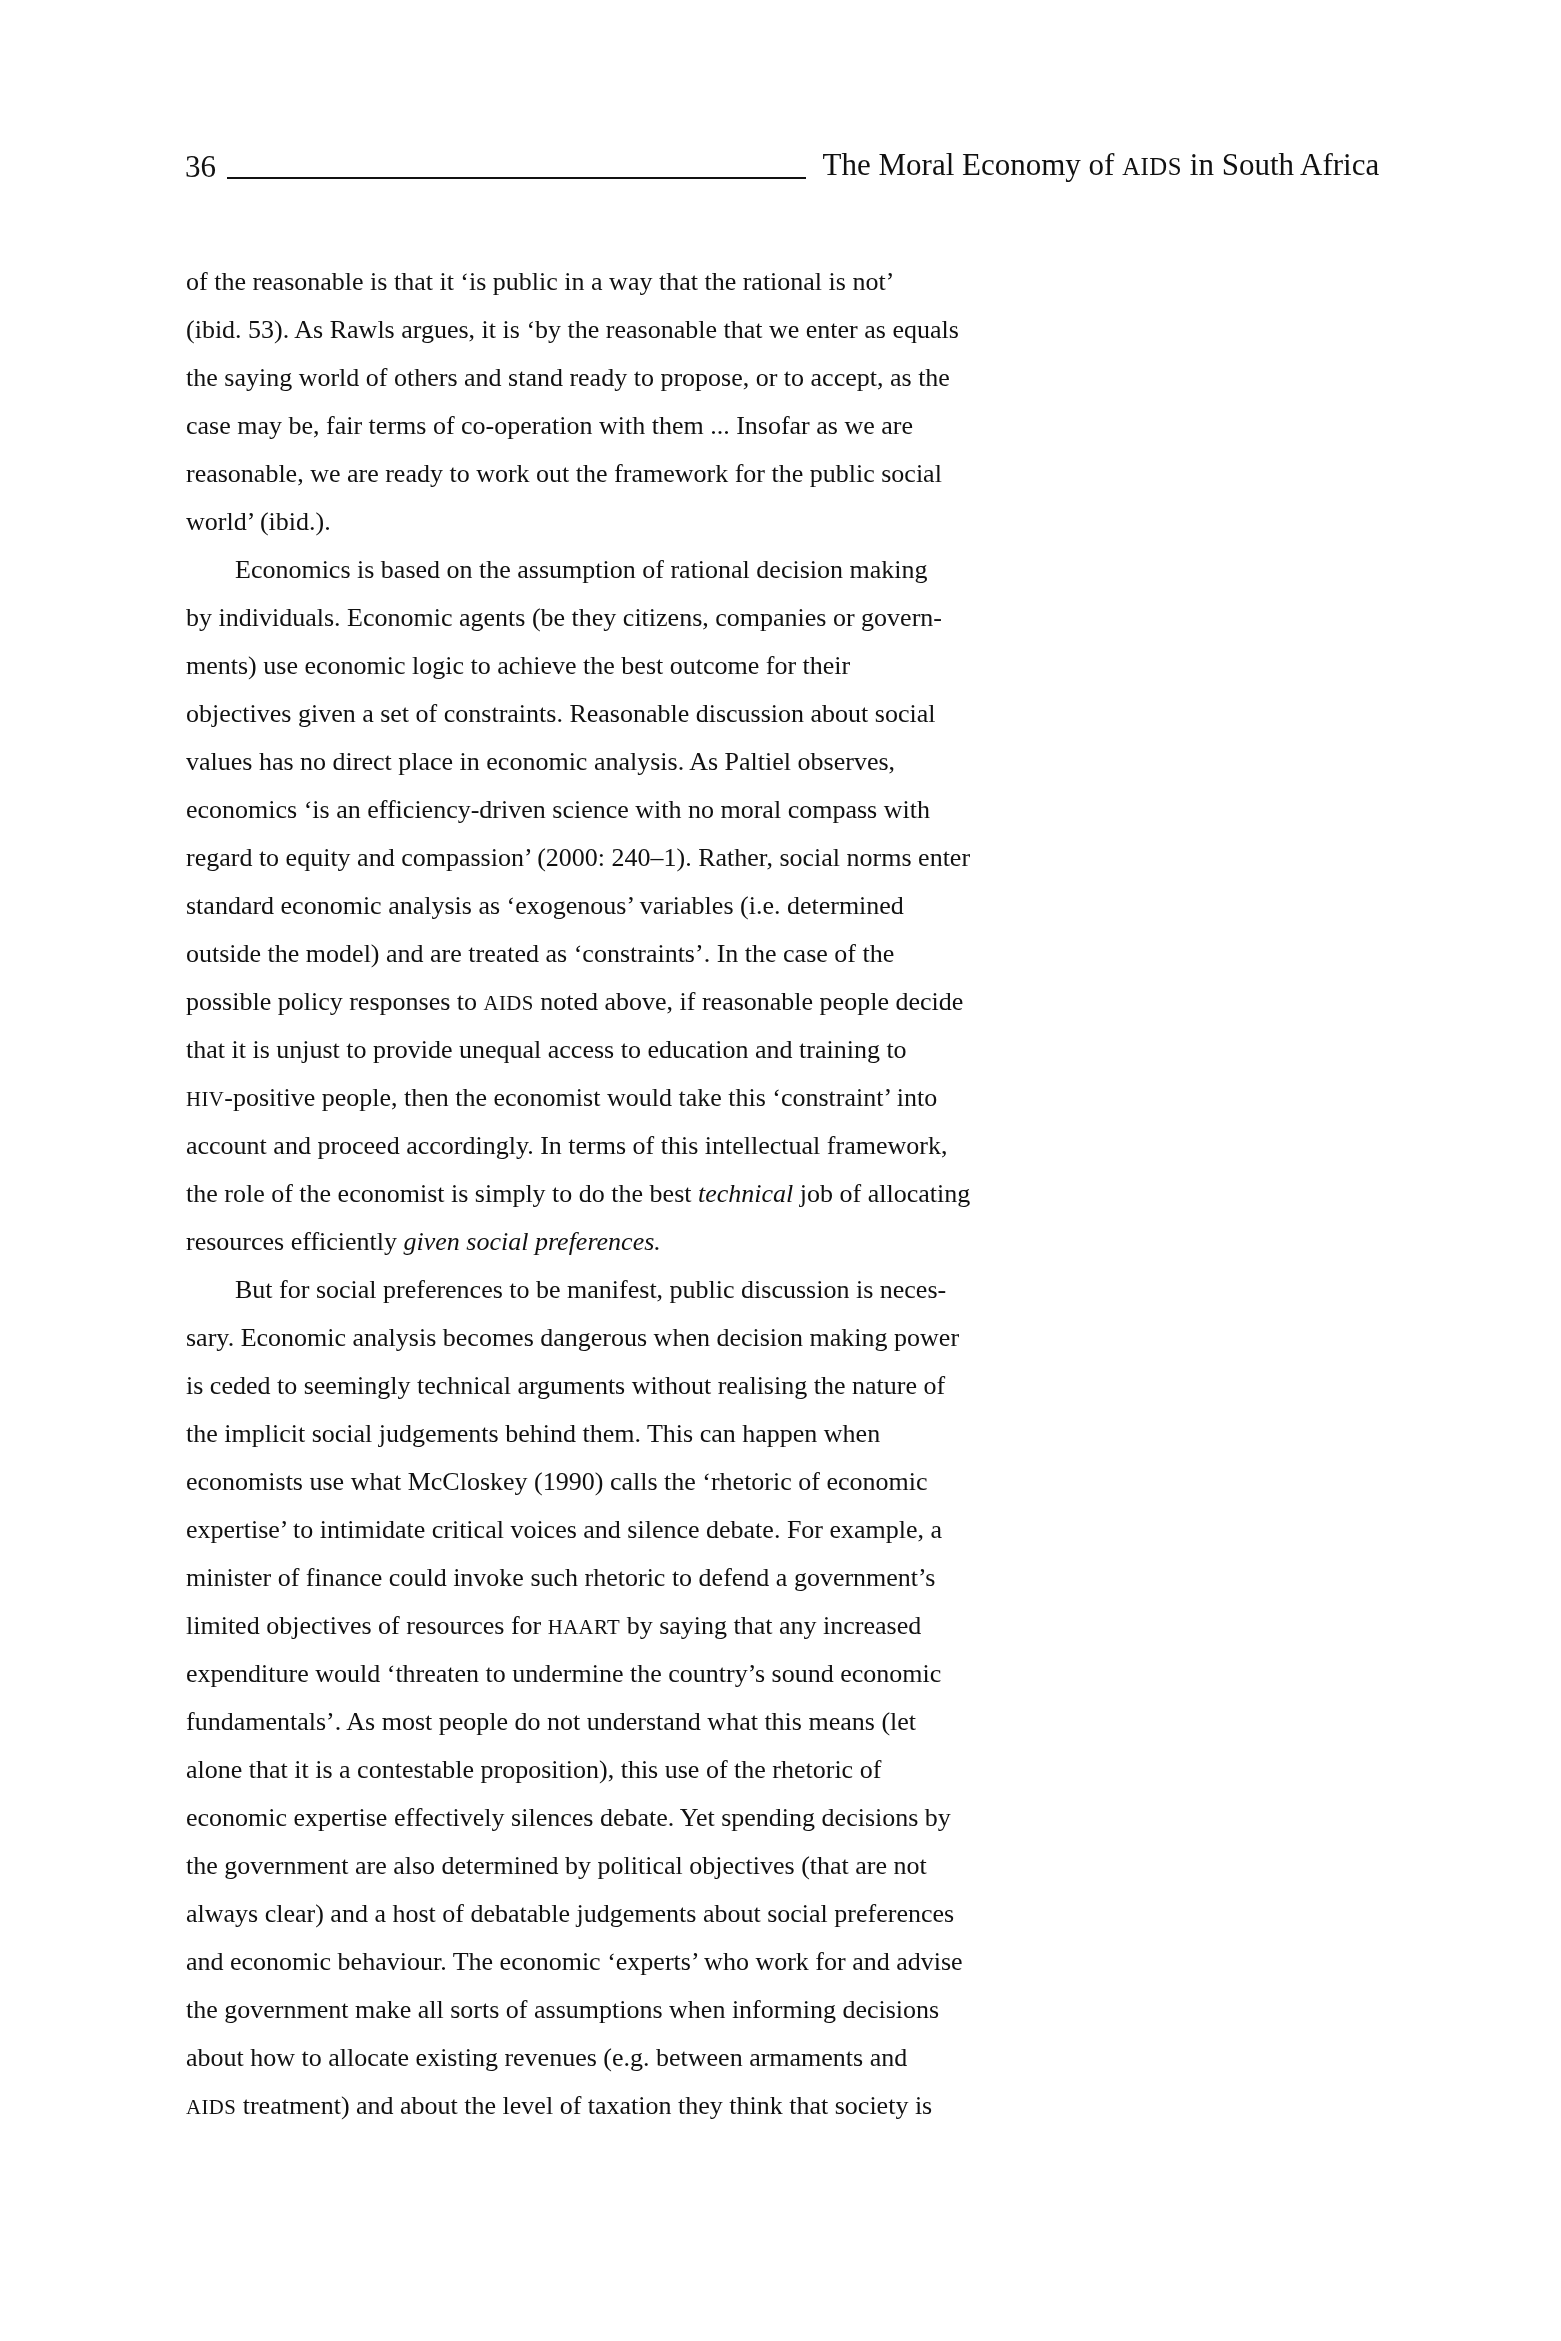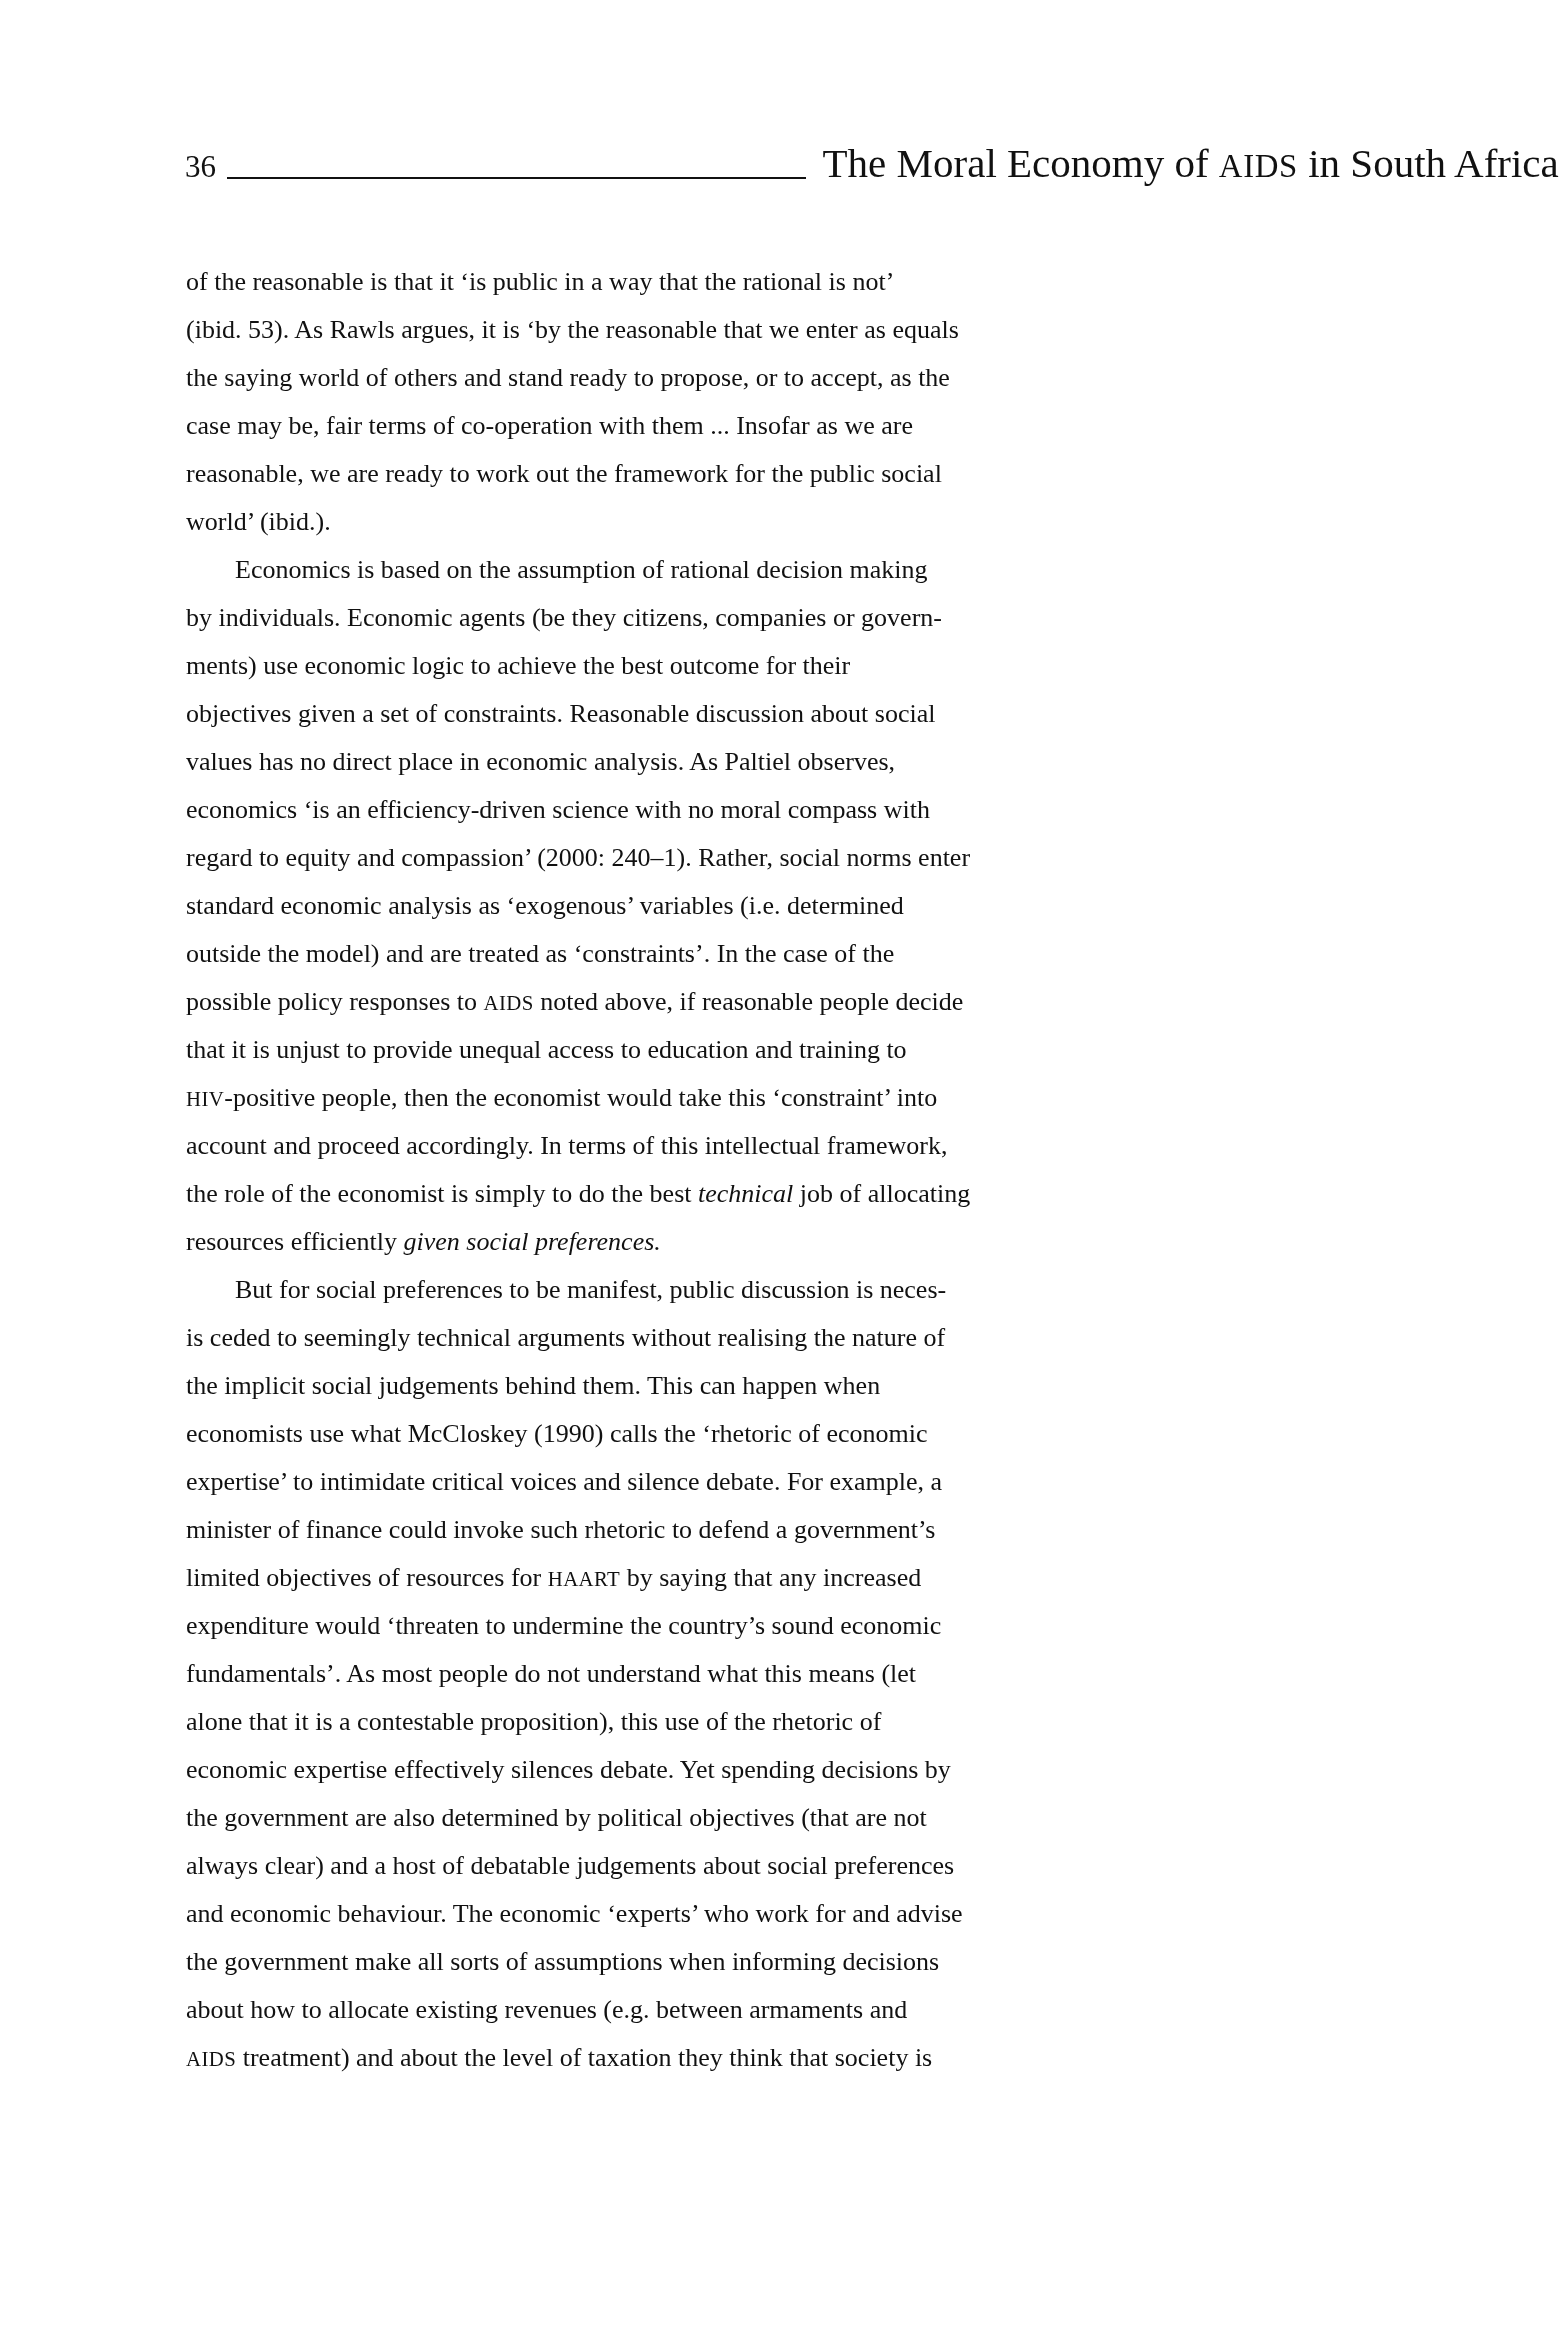--- a/index.html
+++ b/index.html
@@ -1,20 +1,20 @@
 <!DOCTYPE html>
 <html style="font-size:14px"><head>
 <meta charset="utf-8">
 <style>
   html, body { margin:0; padding:0; background:#ffffff; }
   body { width:1561px; height:2342px; position:relative; overflow:hidden; color:#111; font-family:"Liberation Serif", serif; }
   .header { position:absolute; left:185px; top:146px; width:1206px; height:38px; display:flex; align-items:flex-end;gap:6px; }
   .page-num { font-size:31px; line-height:35px; }
   .rule { flex:none; width:579px; height:0; border-bottom:2.6px solid #111; margin:0 10.4px 5.2px 5.2px; }
-  .running-title { font-size:41px; line-height:35px; white-space:nowrap; }
+  .running-title { font-size:31px; line-height:35px; white-space:nowrap; }
   .sc { font-size:0.8em; letter-spacing:0.02em; }
   .body { position:absolute; left:186px; top:258px; width:1204px; }
   .line { display:block; height:48px; line-height:48px; font-size:26px; text-align:justify; text-align-last:justify; white-space:nowrap; overflow:visible; }
   .line.last { text-align-last:left; }
   .line.indent { padding-left:49px; }
   em { font-style:italic; }
 </style>
 </head>
 <body>
 
@@ -47,20 +47,21 @@
       <div class="line" style="white-space: nowrap; word-spacing: 0px; text-align: left; text-align-last: left;"><span>outside the model) and are treated as ‘constraints’. In the case of the</span></div>
       <div class="line" style="white-space: nowrap; word-spacing: 0px; text-align: left; text-align-last: left;"><span>possible policy responses to </span><span class="sc">AIDS</span><span> noted above, if reasonable people decide</span></div>
       <div class="line" style="white-space: nowrap; word-spacing: 0px; text-align: left; text-align-last: left;"><span>that it is unjust to provide unequal access to education and training to</span></div>
       <div class="line" style="white-space: nowrap; word-spacing: 0px; text-align: left; text-align-last: left;"><span class="sc">HIV</span><span>-positive people, then the economist would take this ‘constraint’ into</span></div>
       <div class="line" style="white-space: nowrap; word-spacing: 0px; text-align: left; text-align-last: left;"><span>account and proceed accordingly. In terms of this intellectual framework,</span></div>
       <div class="line" style="white-space: nowrap; word-spacing: 0px; text-align: left; text-align-last: left;"><span>the role of the economist is simply to do the best </span><em>technical</em><span> job of allocating</span></div>
       <div class="line last" style="white-space: nowrap; text-align: left; text-align-last: left;"><span>resources efficiently </span><em>given social preferences.</em></div>
     </div>
     <div>
       <div class="line indent" style="white-space: nowrap; word-spacing: 0px; text-align: left; text-align-last: left;"><span>But for social preferences to be manifest, public discussion is neces-</span></div>
+      <div class="line" style="white-space: nowrap; word-spacing: 0px; text-align: left; text-align-last: left;"><span>sary. Economic analysis becomes dangerous when decision making power</span></div>
       <div class="line" style="white-space: nowrap; word-spacing: 0px; text-align: left; text-align-last: left;"><span>is ceded to seemingly technical arguments without realising the nature of</span></div>
       <div class="line" style="white-space: nowrap; word-spacing: 0px; text-align: left; text-align-last: left;"><span>the implicit social judgements behind them. This can happen when</span></div>
       <div class="line" style="white-space: nowrap; word-spacing: 0px; text-align: left; text-align-last: left;"><span>economists use what McCloskey (1990) calls the ‘rhetoric of economic</span></div>
       <div class="line" style="white-space: nowrap; word-spacing: 0px; text-align: left; text-align-last: left;"><span>expertise’ to intimidate critical voices and silence debate. For example, a</span></div>
       <div class="line" style="white-space: nowrap; word-spacing: 0px; text-align: left; text-align-last: left;"><span>minister of finance could invoke such rhetoric to defend a government’s</span></div>
       <div class="line" style="white-space: nowrap; transform-origin: left center; letter-spacing: 0px; text-align: left; text-align-last: left;"><span>limited objectives of resources for </span><span class="sc">HAART</span><span> by saying that any increased</span></div>
       <div class="line" style="white-space: nowrap; word-spacing: 0px; text-align: left; text-align-last: left;"><span>expenditure would ‘threaten to undermine the country’s sound economic</span></div>
       <div class="line" style="white-space: nowrap; word-spacing: 0px; text-align: left; text-align-last: left;"><span>fundamentals’. As most people do not understand what this means (let</span></div>
       <div class="line" style="white-space: nowrap; word-spacing: 0px; text-align: left; text-align-last: left;"><span>alone that it is a contestable proposition), this use of the rhetoric of</span></div>
       <div class="line" style="white-space: nowrap; word-spacing: 0px; text-align: left; text-align-last: left;"><span>economic expertise effectively silences debate. Yet spending decisions by</span></div>

